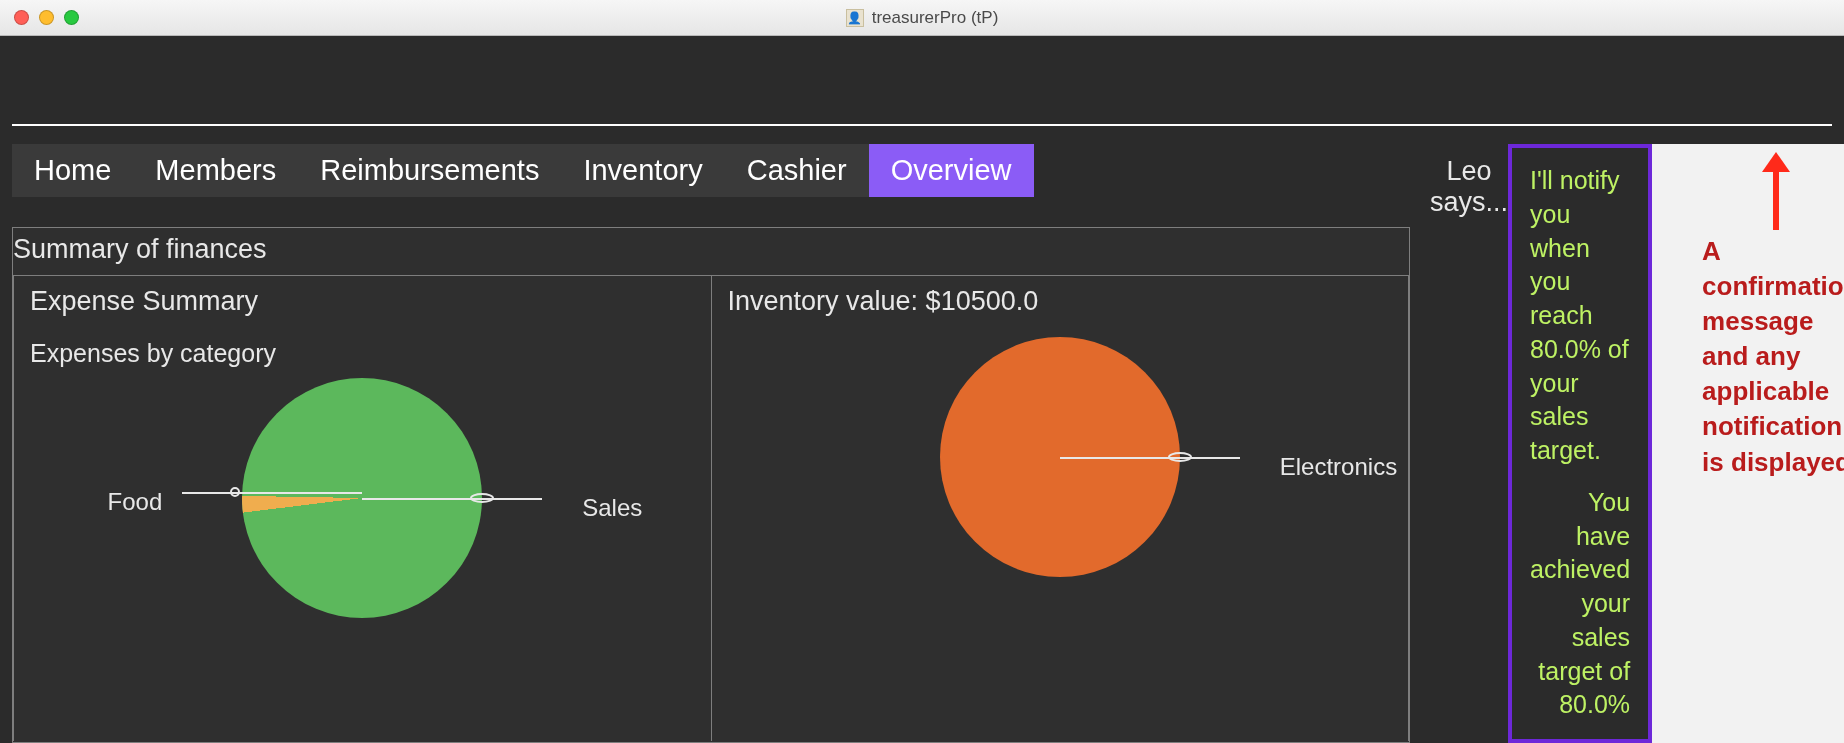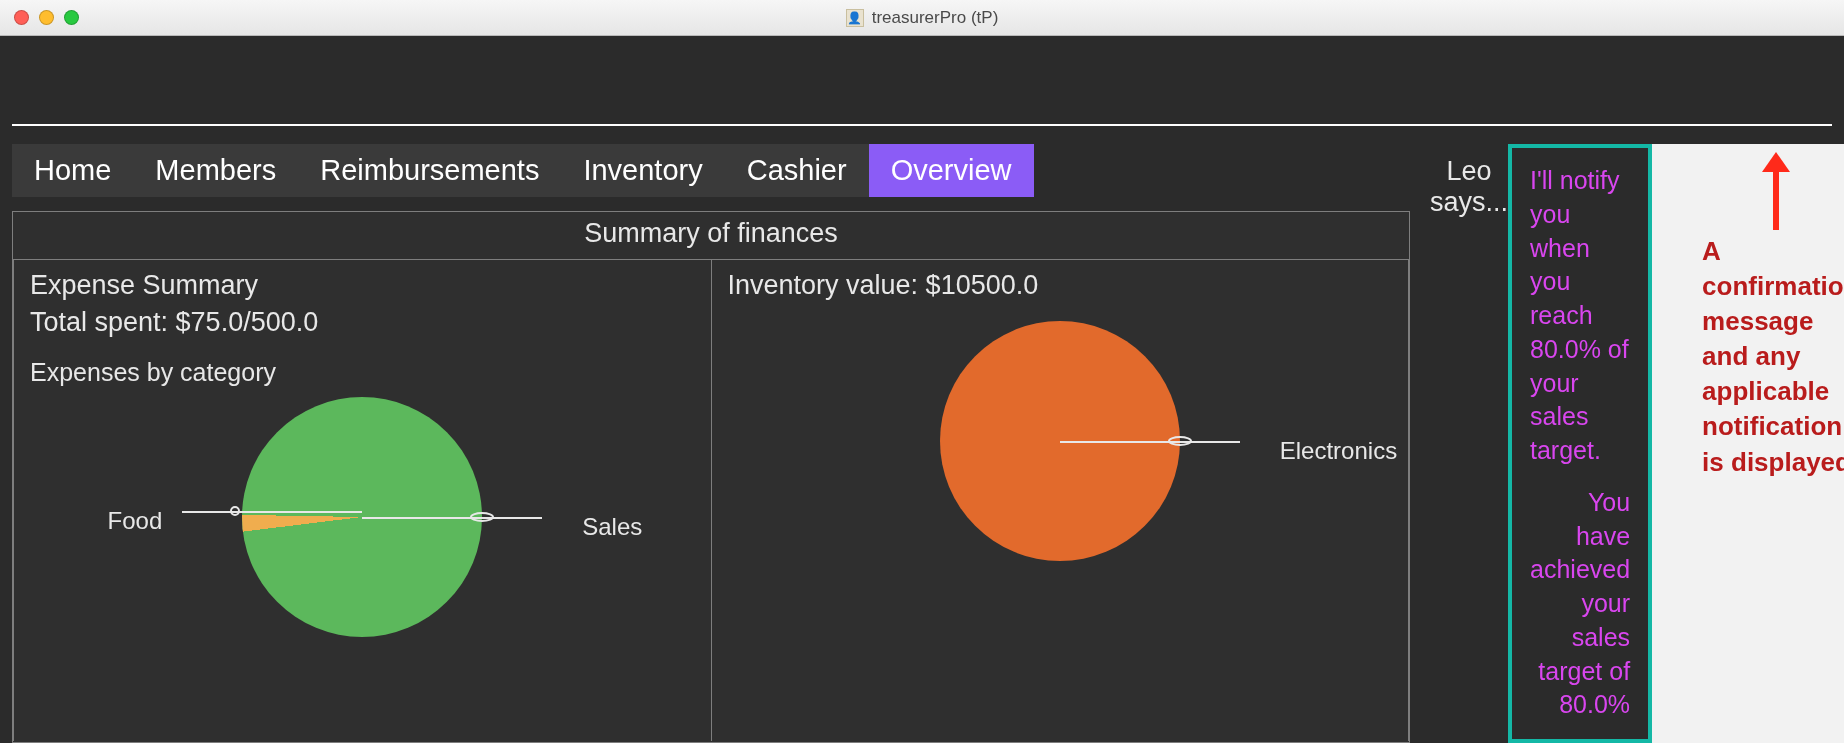--- a/index.html
+++ b/index.html
@@ -44,20 +44,21 @@
     display:flex;
     padding: 18px 12px 0 12px;
     gap: 0;
     height: calc(743px - 36px - 90px);
   }
 
   .left {
     flex: 0 0 1398px;
     display:flex;
     flex-direction:column;
+    gap:16px;
   }
 
   .tabs-row {
     display:flex;
     align-items:center;
     height:60px;
   }
   .tab {
     color:#fff;
     font-size:29px;
@@ -74,39 +75,38 @@
   }
 
   .summary-box {
     margin-top: 14px;
     border:1px solid #7e7e7e;
     background:#2f2f2f;
     height: 100%;
     overflow:hidden;
   }
   .summary-title {
-    text-align:center;
     color:#e8e8e8;
     font-size:27px;
     padding:6px 0 10px 0;
   }
   .panels {
     display:flex;
     height: calc(100% - 48px);
   }
   .panel {
     flex:1;
     border:1px solid #7e7e7e;
     border-bottom:none;
     padding: 10px 16px 0 16px;
     position:relative;
     overflow:hidden;
   }
   .panel + .panel { border-left:none; }
-  .panel h2 { color:#e8e8e8; font-weight:400; font-size:27px; margin-bottom:6px; }
+  .panel h2 { color:#e8e8e8; font-weight:400; font-size:27px; margin-bottom:22px; }
   .panel .metric { color:#e8e8e8; font-size:27px; margin-bottom:20px; }
   .chart-title { color:#e8e8e8; font-size:25px; margin-bottom:10px; }
 
   .pie-wrap {
     position:relative;
     height: 260px;
     display:flex;
     align-items:flex-start;
     justify-content:center;
   }
@@ -148,23 +148,23 @@
   .right {
     flex:1;
     padding-left: 20px;
     display:flex;
     flex-direction:row;
   }
   .leo-header {
     color:#e8e8e8; font-size:27px; text-align:center; padding: 12px 0 20px 0;
   }
   .leo-box {
-    border:4px solid #14b8a6;
+    border:4px solid #6d28d9;
     padding: 16px 18px 20px 18px;
-    color:#d946ef;
+    color:#bef264;
     font-size:25px;
     line-height:1.35;
   }
   .leo-box p + p { margin-top:18px;text-align:right; }
 
   .annotation-area {
     background:#f2f2f2;
     flex:1;
     margin-top:0;
     position:relative;
@@ -214,21 +214,20 @@
         <div class="tab active">Overview</div>
       </div>
     </div>
 
     <div class="summary-box">
       <div class="summary-title">Summary of finances</div>
       <div class="panels">
 
         <div class="panel">
           <h2>Expense Summary</h2>
-          <div class="metric">Total spent: $75.0/500.0</div>
           <div class="chart-title">Expenses by category</div>
 
           <div class="pie-wrap">
             <div class="pie green">
               <div class="wedge-food"></div>
               <div class="lead right"></div>
               <div class="lead left"></div>
               <div class="lead-dot right"></div>
               <div class="lead-dot left"></div>
             </div>

